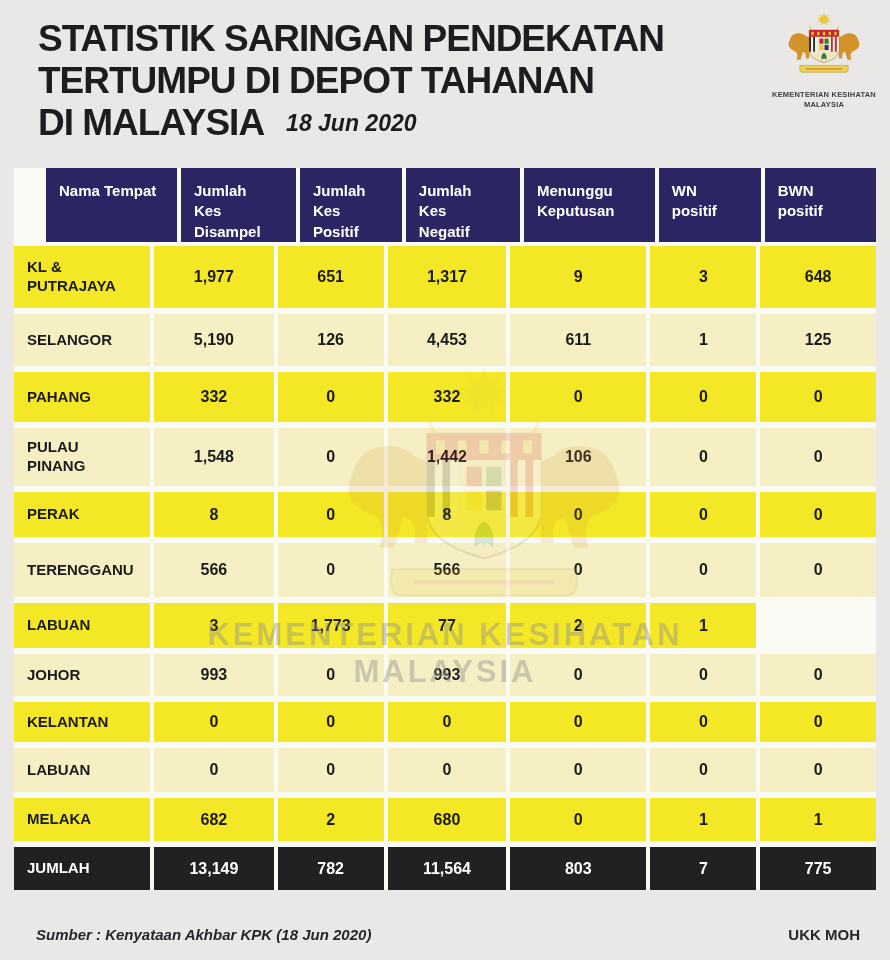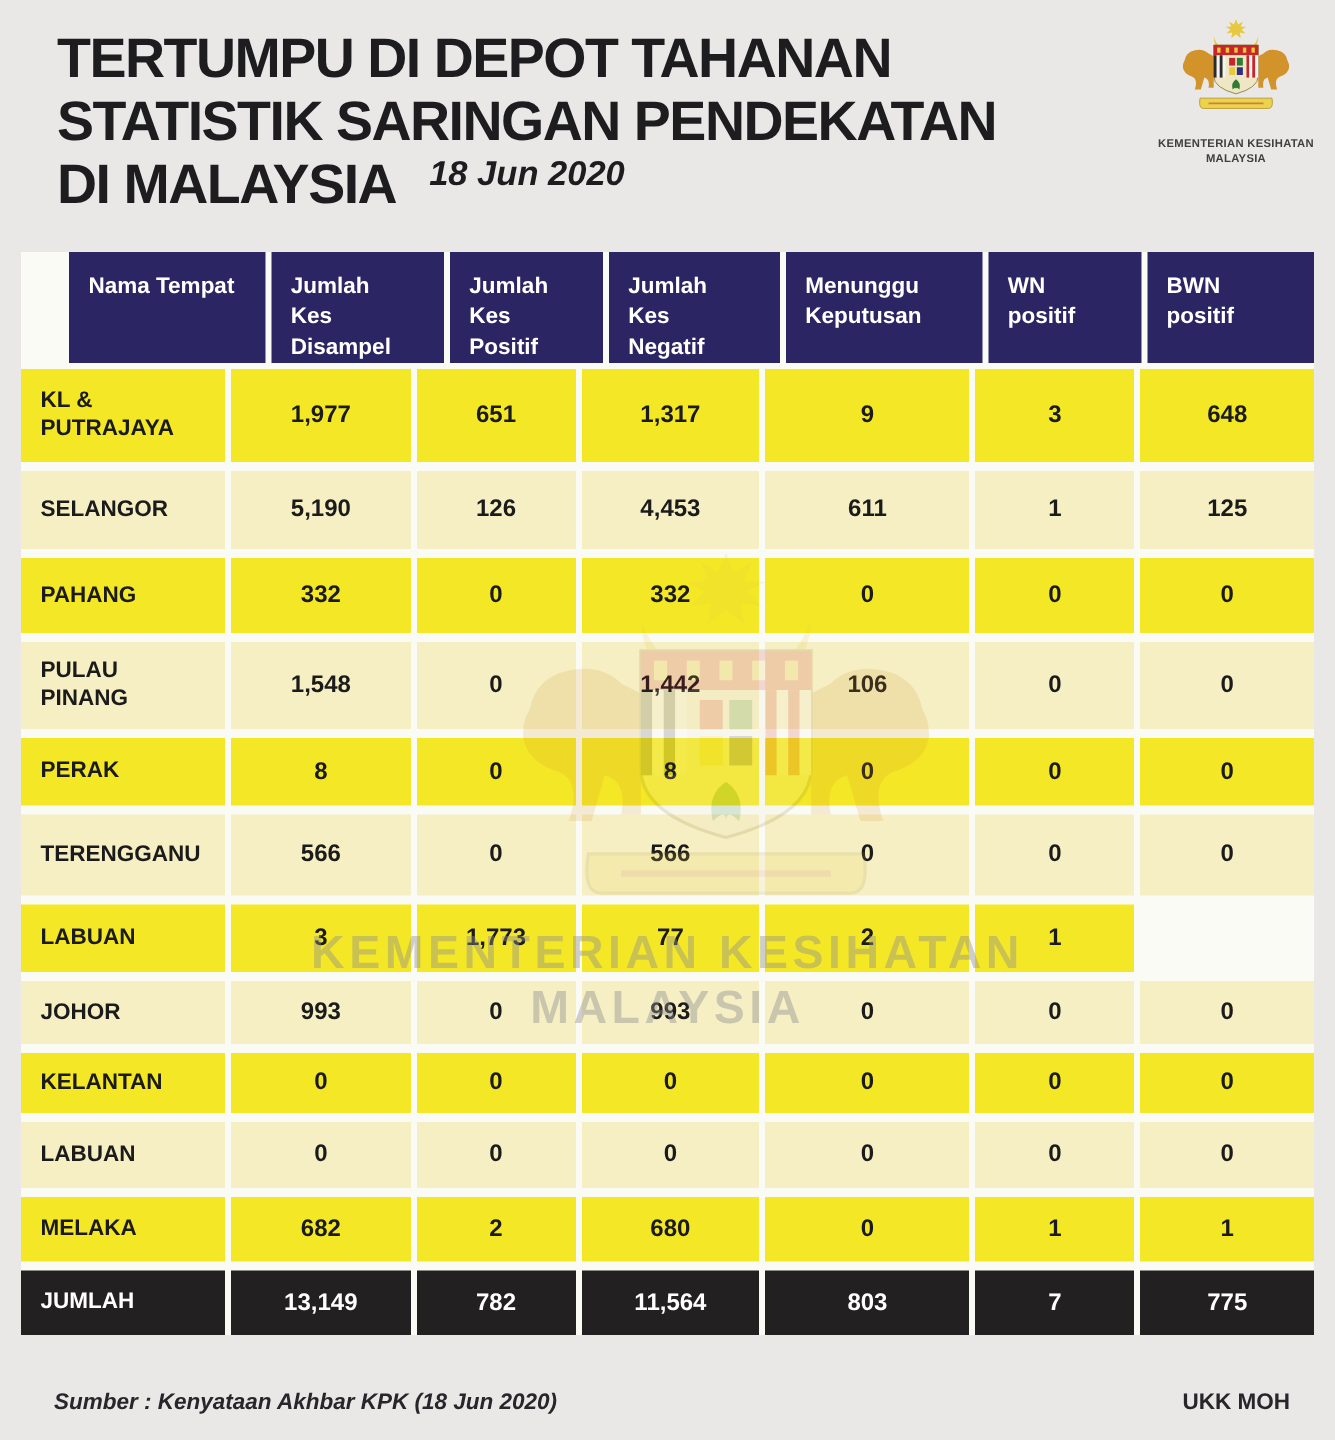--- a/index.html
+++ b/index.html
@@ -9,21 +9,21 @@
     background:#e9e8e7; overflow:hidden; margin:0 auto;
   }
 
   
   .title-block {
     position:absolute; left:38px; top:18px;
     color:#1d1d20; font-weight:bold;
     font-size:37px; line-height:1.13; letter-spacing:-1px;
   }
   .title-line { display:block; white-space:nowrap; }
-  .title-line3-wrap { display:flex; align-items:flex-start; gap:22px; }
+  .title-line3-wrap { display:flex; align-items:center; gap:22px; }
   .title-date {
     font-size:23px; font-style:italic; font-weight:bold;
     letter-spacing:0; color:#1d1d20;
   }
 
   
   .logo-block { position:absolute; right:6px; top:8px; width:120px; text-align:center; }
   .logo-emblem { width:80px; height:76px; display:inline-block; }
   .logo-caption {
     font-size:7.5px; font-weight:bold; color:#413f3e;
@@ -83,22 +83,22 @@
     position:absolute; right:30px; bottom:17px;
     font-size:15px; font-weight:bold; color:#26262b;
   }
 </style>
 </head>
 <body>
 
 <div class="page">
 
   <div class="title-block">
+    <span class="title-line">STATISTIK SARINGAN PENDEKATAN</span>
     <span class="title-line">TERTUMPU DI DEPOT TAHANAN</span>
-    <span class="title-line">STATISTIK SARINGAN PENDEKATAN</span>
     <span class="title-line3-wrap">
       <span class="title-line">DI MALAYSIA</span>
       <span class="title-date">18 Jun 2020</span>
     </span>
   </div>
 
   <div class="logo-block">
     <svg class="logo-emblem" viewBox="0 0 140 120">
       <defs>
         <g id="jata">

